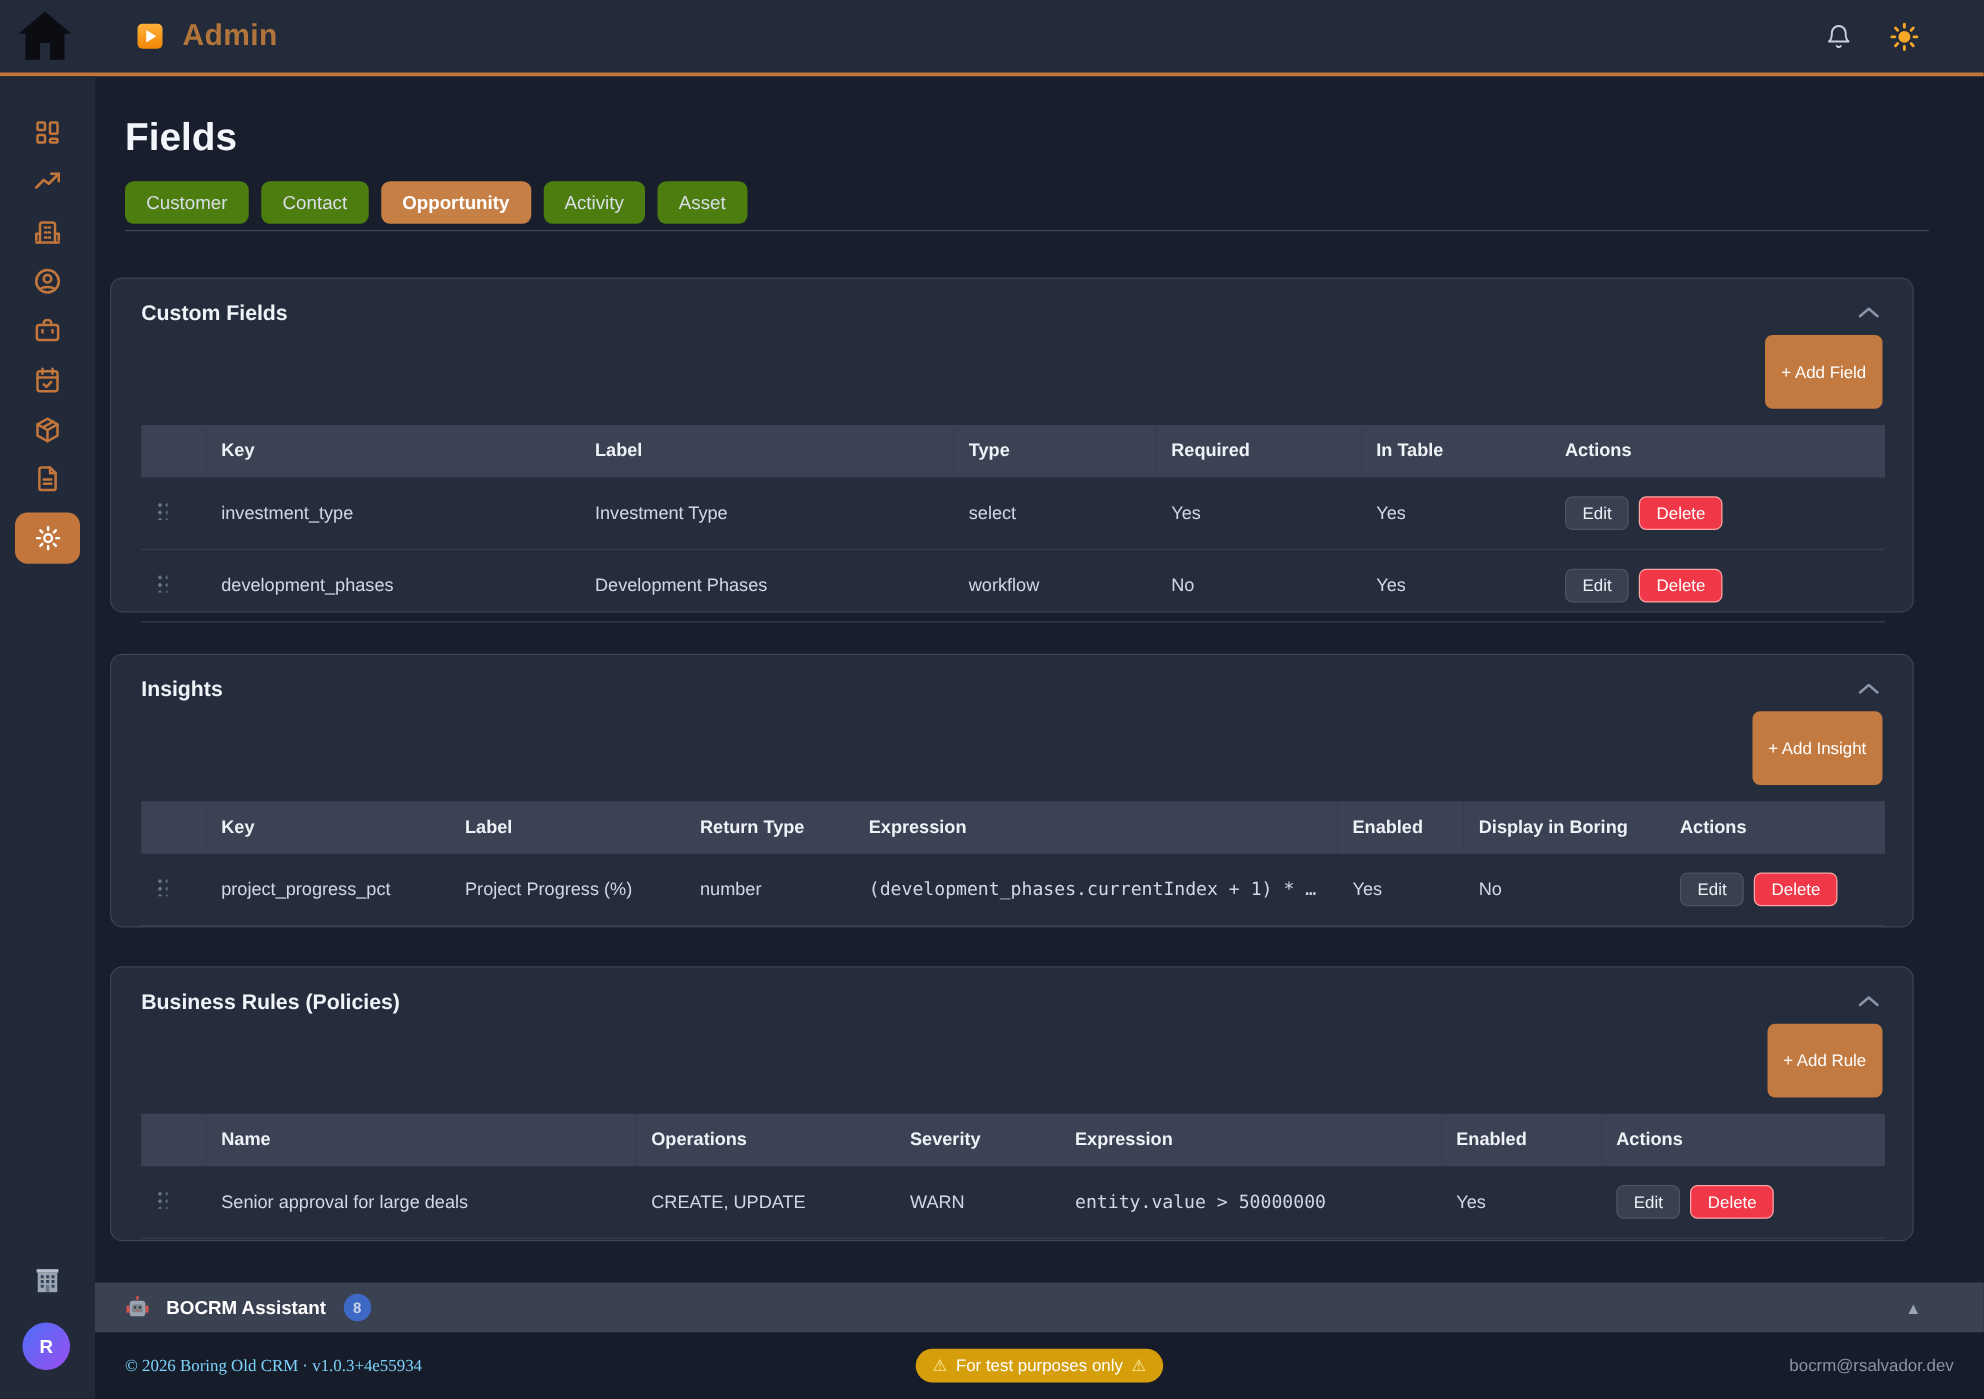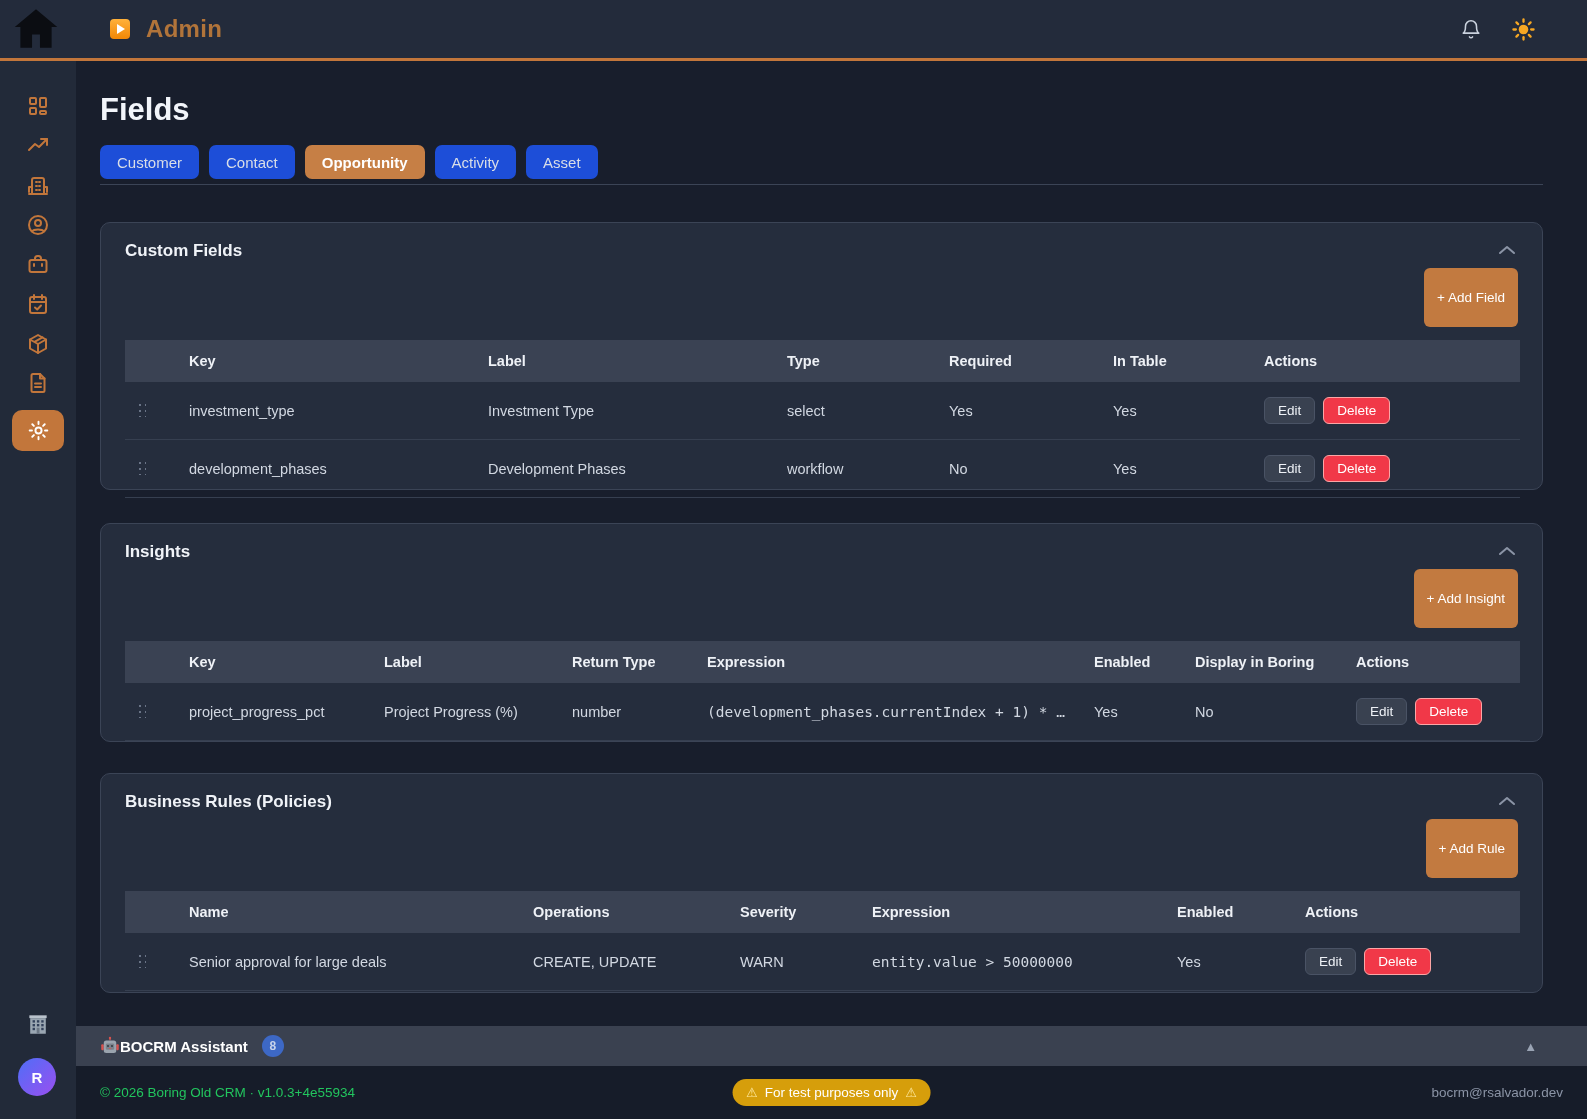--- a/index.html
+++ b/index.html
@@ -25,26 +25,26 @@
   .gear-btn { position:absolute; left:12px; top:349px; width:52px; height:41px; background:#c2763b;
     border-radius:10px; display:flex; align-items:center; justify-content:center; border:none; cursor:pointer; }
   .office-ic { position:absolute; left:25px; top:950px; width:26px; height:26px; }
   .avatar { position:absolute; left:18px; top:997px; width:38px; height:38px; border-radius:50%;
     background:linear-gradient(135deg,#4f6ef7,#9a4ff0); color:#fff; font-weight:bold; font-size:15px;
     display:flex; align-items:center; justify-content:center; }
 
   
   .page-title { position:absolute; left:100px; top:92px; font-size:31px; font-weight:bold; color:#f2f5fa; }
   .tabs { position:absolute; left:100px; top:145px; display:flex; gap:10px; }
-  .tab { height:34px; padding:0 17px; border-radius:7px; border:none; background:#1d4ed8; color:#d9dee7;
+  .tab { height:34px; padding:0 17px; border-radius:7px; border:none; background:#4d7c0f; color:#d9dee7;
     font-size:15px; font-family:inherit; cursor:pointer; }
   .tab.active { background:#c67f45; color:#fff; font-weight:bold; }
   .tab-divider { position:absolute; left:100px; top:184px; width:1443px; height:1px; background:#3b4456; }
 
-  .card { position:absolute; left:100px; width:1443px; background:#252d3d; border:1px solid #3b4456;
+  .card { position:absolute; left:88px; width:1443px; background:#252d3d; border:1px solid #3b4456;
     border-radius:10px; padding:18px 24px 20px 24px; }
   .card1 { top:222px; height:268px; }
   .card2 { top:523px; height:219px; }
   .card3 { top:773px; height:220px; }
   .card-head { display:flex; align-items:flex-start; justify-content:space-between; }
   .card-title { font-size:17px; font-weight:bold; color:#f0f3f8; }
   .chev { margin-top:2px; cursor:pointer; }
   .add-row { display:flex; justify-content:flex-end; margin-top:7px; }
   .btn-add { background:#c27a40; color:#fff; border:none; border-radius:6px; font-size:13.5px;
     font-family:inherit; padding:22px 13px; cursor:pointer; }
@@ -59,27 +59,27 @@
     background-image:radial-gradient(circle,#6a7487 1.4px,transparent 1.5px);
     background-size:6px 6px; background-position:0 0; cursor:grab; }
   .actions { display:flex; gap:8px; }
   .btn { border-radius:6px; font-size:13.5px; font-family:inherit; padding:5px 13px; cursor:pointer; }
   .btn.edit { background:#394150; border:1px solid #4a5365; color:#eef1f6; }
   .btn.delete { background:#f13848; border:1px solid #fca5a5; color:#fff; }
 
   
   .assistant { position:absolute; left:76px; top:1026px; width:1511px; height:40px; background:#3a4150;
     display:flex; align-items:center; padding:0 24px; cursor:pointer; }
-  .assistant-label { font-size:15px; font-weight:bold; color:#fff; }
+  .assistant-label { margin-left:13px; font-size:15px; font-weight:bold; color:#fff; }
   .badge8 { margin-left:14px; width:22px; height:22px; border-radius:50%; background:#3d68c5;
     color:#c7d3ea; font-size:12px; font-weight:bold; display:flex; align-items:center; justify-content:center; }
   .assist-tri { margin-left:auto; margin-right:26px; color:#9aa4b4; font-size:13px; }
   .footer { position:absolute; left:76px; top:1066px; width:1511px; height:53px; background:#161c29;
     display:flex; align-items:center; padding:0 24px; }
-  .foot-copy { font-size:13.5px; color:#22c55e; }
+  .foot-copy { font-size:13.5px; color:#7dd3fc;font-family:Liberation Serif, serif; }
   .foot-center { position:absolute; left:50%; transform:translateX(-50%); }
   .warn-pill { background:#d69e0b; border-radius:999px; color:#fff; font-size:13.5px; padding:6px 14px;
     display:flex; align-items:center; gap:7px; }
   .warn-tri { color:#ffeaa0; font-size:13px; }
   .foot-email { margin-left:auto; font-size:13.5px; color:#8b94a6; }
 
   svg { display:block; }
 </style>
 </head>
 <body>

